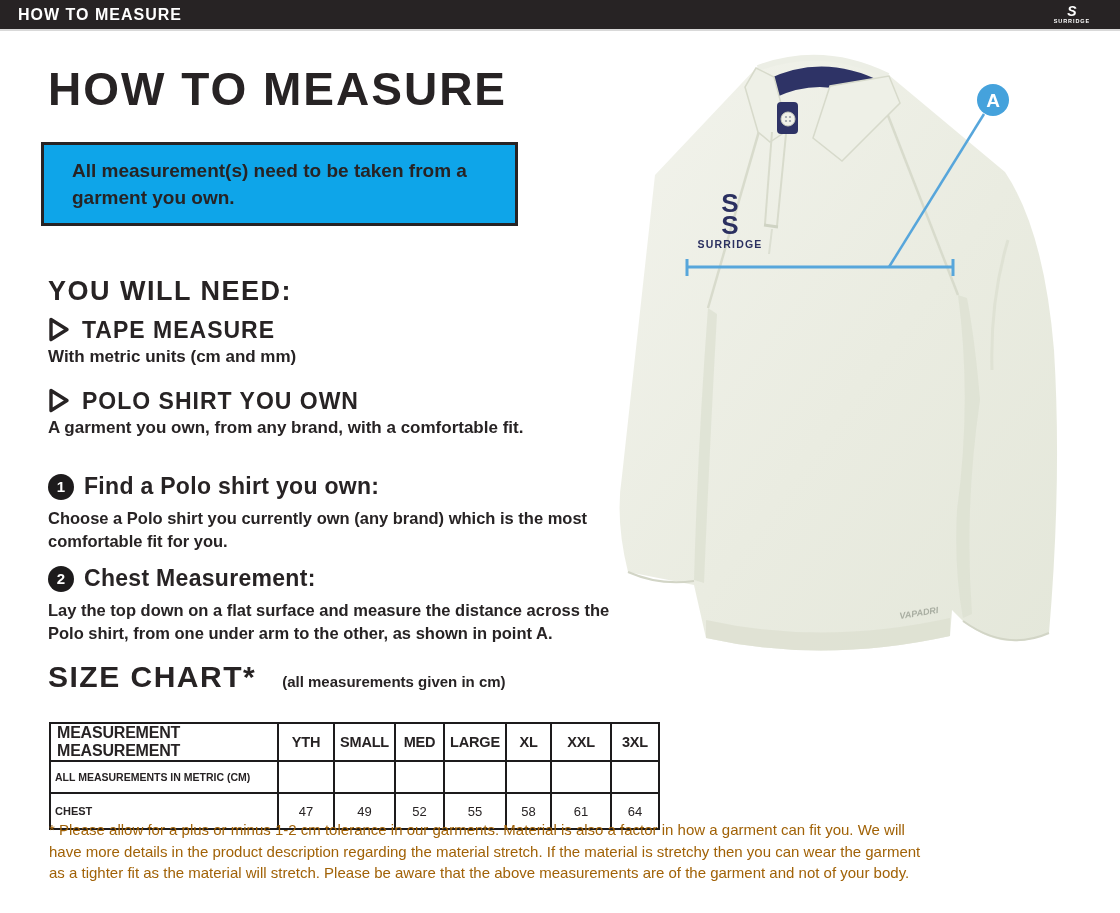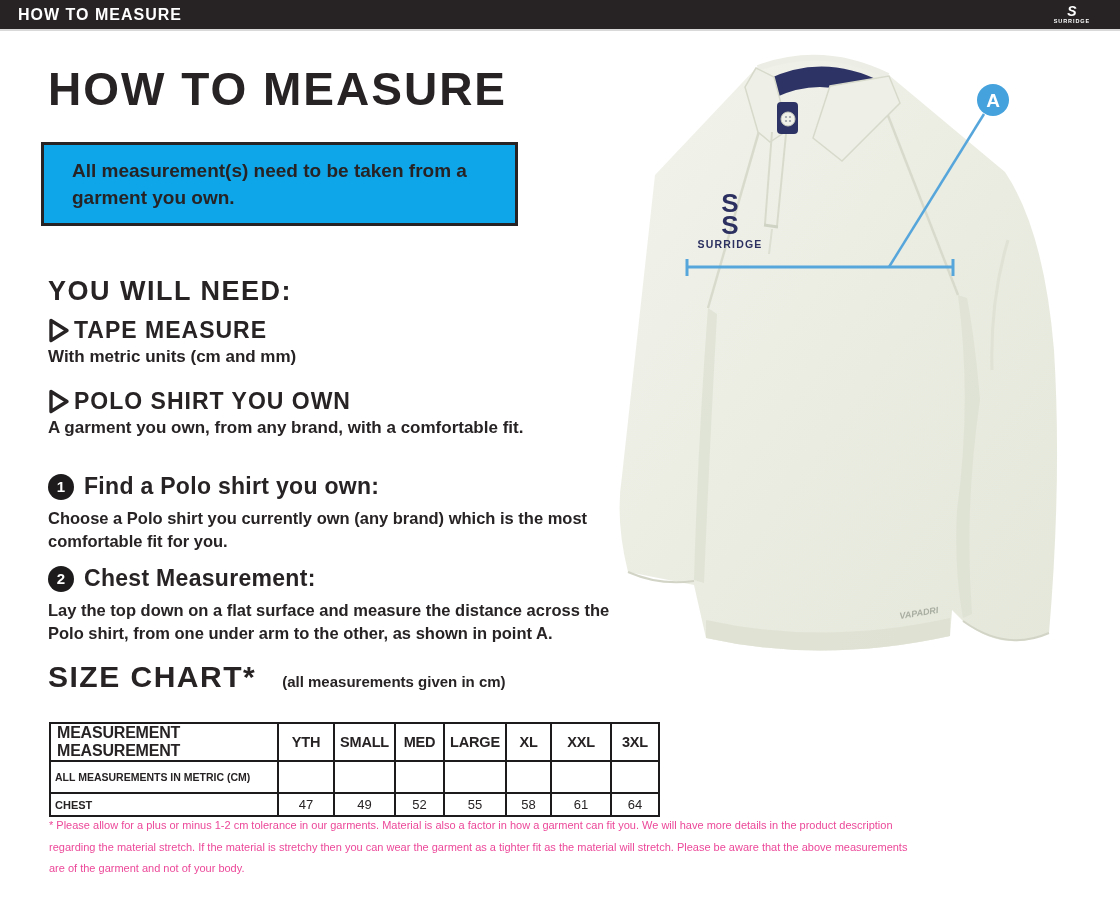--- a/index.html
+++ b/index.html
@@ -33,21 +33,21 @@
   .note-box p { margin:0; font-size:19px; font-weight:bold; line-height:27px; }
 
   .ywn-title {
     position:absolute; left:48px; top:252px;
     font-size:27px; font-weight:800; letter-spacing:1.5px;margin-top:24px;
   }
 
   .need-item { position:absolute; left:48px; }
   #need-0 { top:317px; }
   #need-1 { top:388px; }
-  .need-head { display:flex; align-items:center; gap:4px; }
+  .need-head { display:flex; gap:12px; }
   .need-title { font-size:23px; font-weight:800; letter-spacing:1px; }
   .need-sub { font-size:17px; font-weight:bold; margin-top:3px; }
 
   .step { position:absolute; left:48px; }
   #step-0 { top:473px; }
   #step-1 { top:565px; }
   .step-head { display:flex; align-items:center; gap:10px; }
   .step-num {
     width:26px; height:26px; border-radius:50%; background:#1d1b1c; color:#fff;
     font-size:15px; font-weight:bold; display:flex; align-items:center; justify-content:center;
@@ -58,26 +58,26 @@
   .sizechart-head { position:absolute; left:48px; top:660px; display:flex; align-items:baseline; gap:26px; }
   .sizechart-title { font-size:30px; font-weight:800; letter-spacing:1.5px; }
   .sizechart-sub { font-size:15px; font-weight:bold; }
 
   table.size-table { position:absolute; left:49px; top:722px; border-collapse:collapse; table-layout:fixed; }
   .size-table th, .size-table td { border:2px solid #1d1b1c; padding:0; text-align:center; }
   .size-table thead th { height:28px; font-size:14.5px; font-weight:bold; letter-spacing:-0.2px; }
   .size-table th.col-desc { text-align:left; padding-left:6px; font-size:16px; }
   .size-table tr.metric-row td { height:32px; }
   .size-table tr.metric-row td.row-label { text-align:left; padding-left:4px; font-size:10.5px; font-weight:bold; }
-  .size-table tr.value-row td { height:23px; font-size:13px; }
+  .size-table tr.value-row td { height:36px; font-size:13px; }
   .size-table tr.value-row td.row-label { text-align:left; padding-left:4px; font-size:11px; font-weight:600; }
 
   .footnote {
     position:absolute; left:49px; top:804px; width:876px;
-    font-size:11px; line-height:21.5px; color:#ec4899;
+    font-size:15px; line-height:21.5px; color:#a16207;
   }
 
   
   .shirt-figure { position:absolute; left:618px; top:40px; width:502px; height:755px; }
 </style>
 </head>
 <body>
 
 <header class="topbar">
   <span class="topbar-title">HOW TO MEASURE</span>

